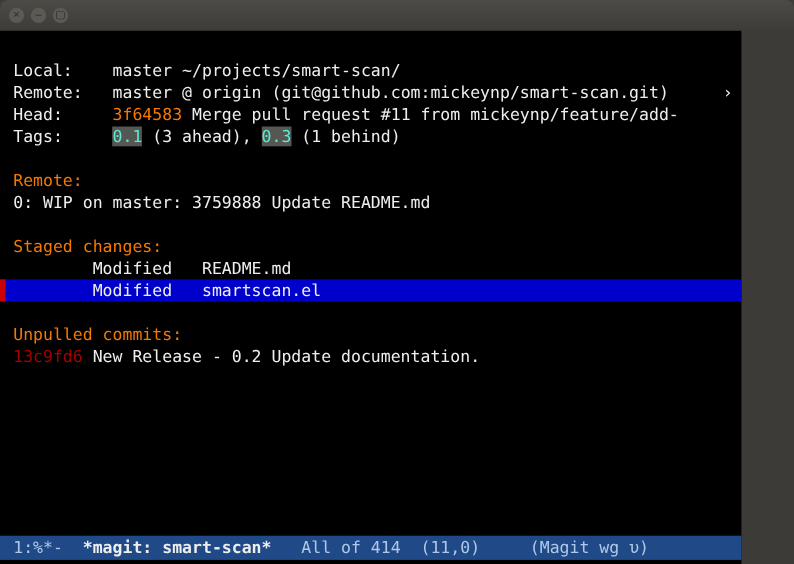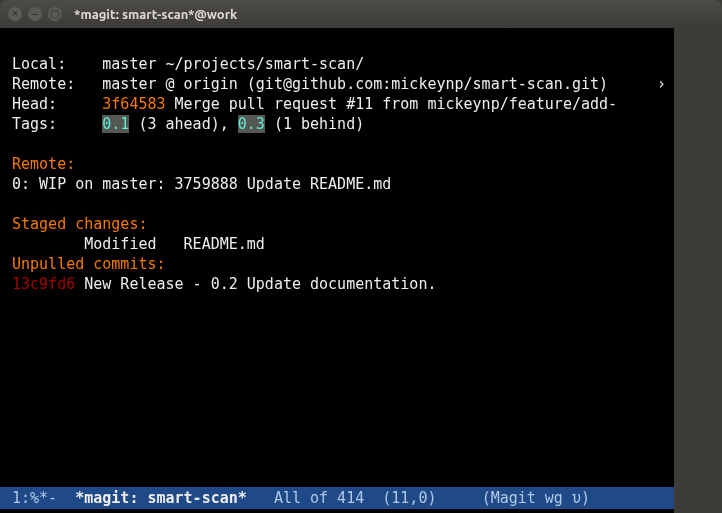--- a/index.html
+++ b/index.html
@@ -105,32 +105,32 @@
   .modeline .dim { color: #b0c8e8; }
 </style>
 </head>
 <body>
 
 <div class="window">
   <div class="titlebar">
     <span class="winbtn">×</span>
     <span class="winbtn">–</span>
     <span class="winbtn">▢</span>
-    <span class="wintitle">*magit: smart-scan*@work</span>
   </div>
 
   <div class="term">
 <span><span class="header-label">Local:</span>    <span>master</span> <span>~/projects/smart-scan/</span></span>
 <span><span class="header-label">Remote:</span>   <span>master</span> <span>@ origin</span> <span>(git@github.com:mickeynp/smart-scan.git)</span></span>
 <span><span class="header-label">Head:</span>     <span class="orange">3f64583</span> <span>Merge pull request #11 from mickeynp/feature/add-</span></span><span class="arrow-ind">›</span>
 <span><span class="header-label">Tags:</span>     <span class="gray-bg">0.1</span><span> (3 ahead), </span><span class="gray-bg">0.3</span><span> (1 behind)</span></span>
 
 <span class="orange">Remote:</span>
 <span><span>0</span><span>: WIP on master: 3759888 Update README.md</span></span>
 
 <span class="orange">Staged changes:</span>
 <span>        <span>Modified</span>   <span>README.md</span></span>
+<span class="blue-row"><span class="red-gutter"></span>        <span>Modified</span>   <span>smartscan.el</span></span>
 <span class="orange">Unpulled commits:</span>
 <span><span class="darkred">13c9fd6</span> <span>New Release - 0.2 Update documentation.</span></span>
 
     <div class="modeline"><span class="dim">1:%*-  </span><span class="bufname">*magit: smart-scan*</span><span class="dim">   All of 414  (11,0)     </span><span class="dim">(Magit wg υ)</span></div>
   </div>
 </div>
 
 </body></html>

